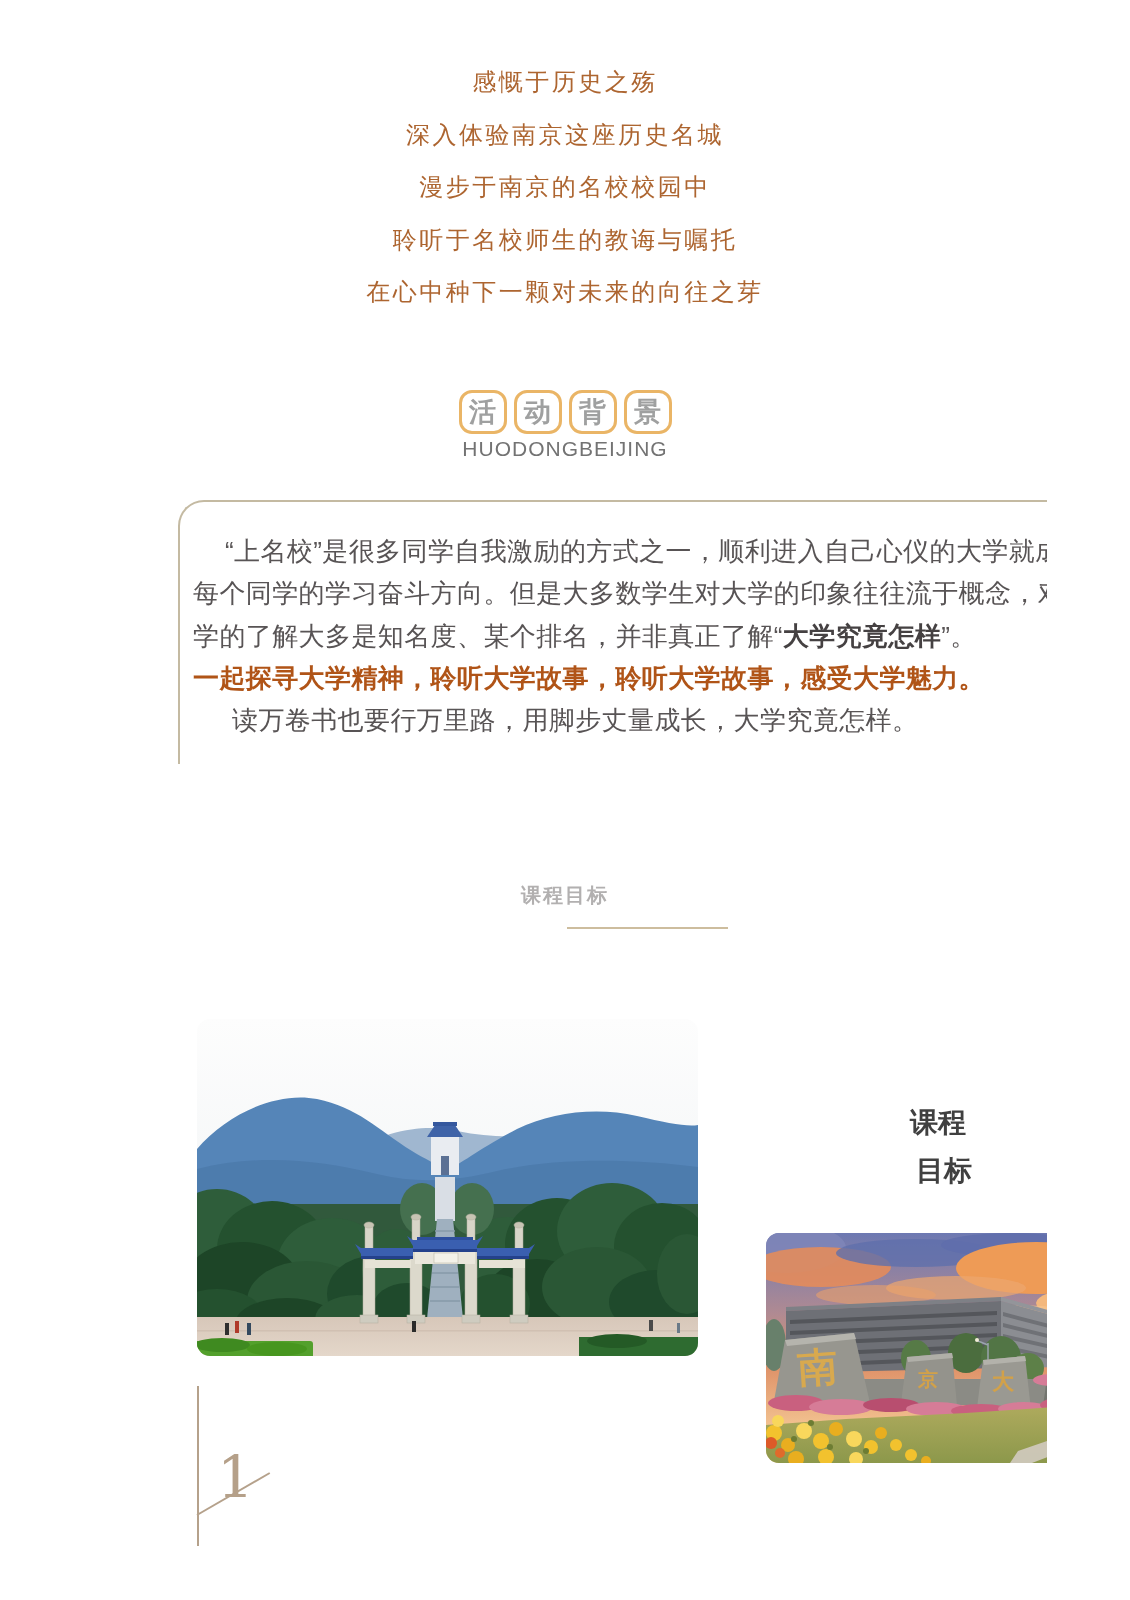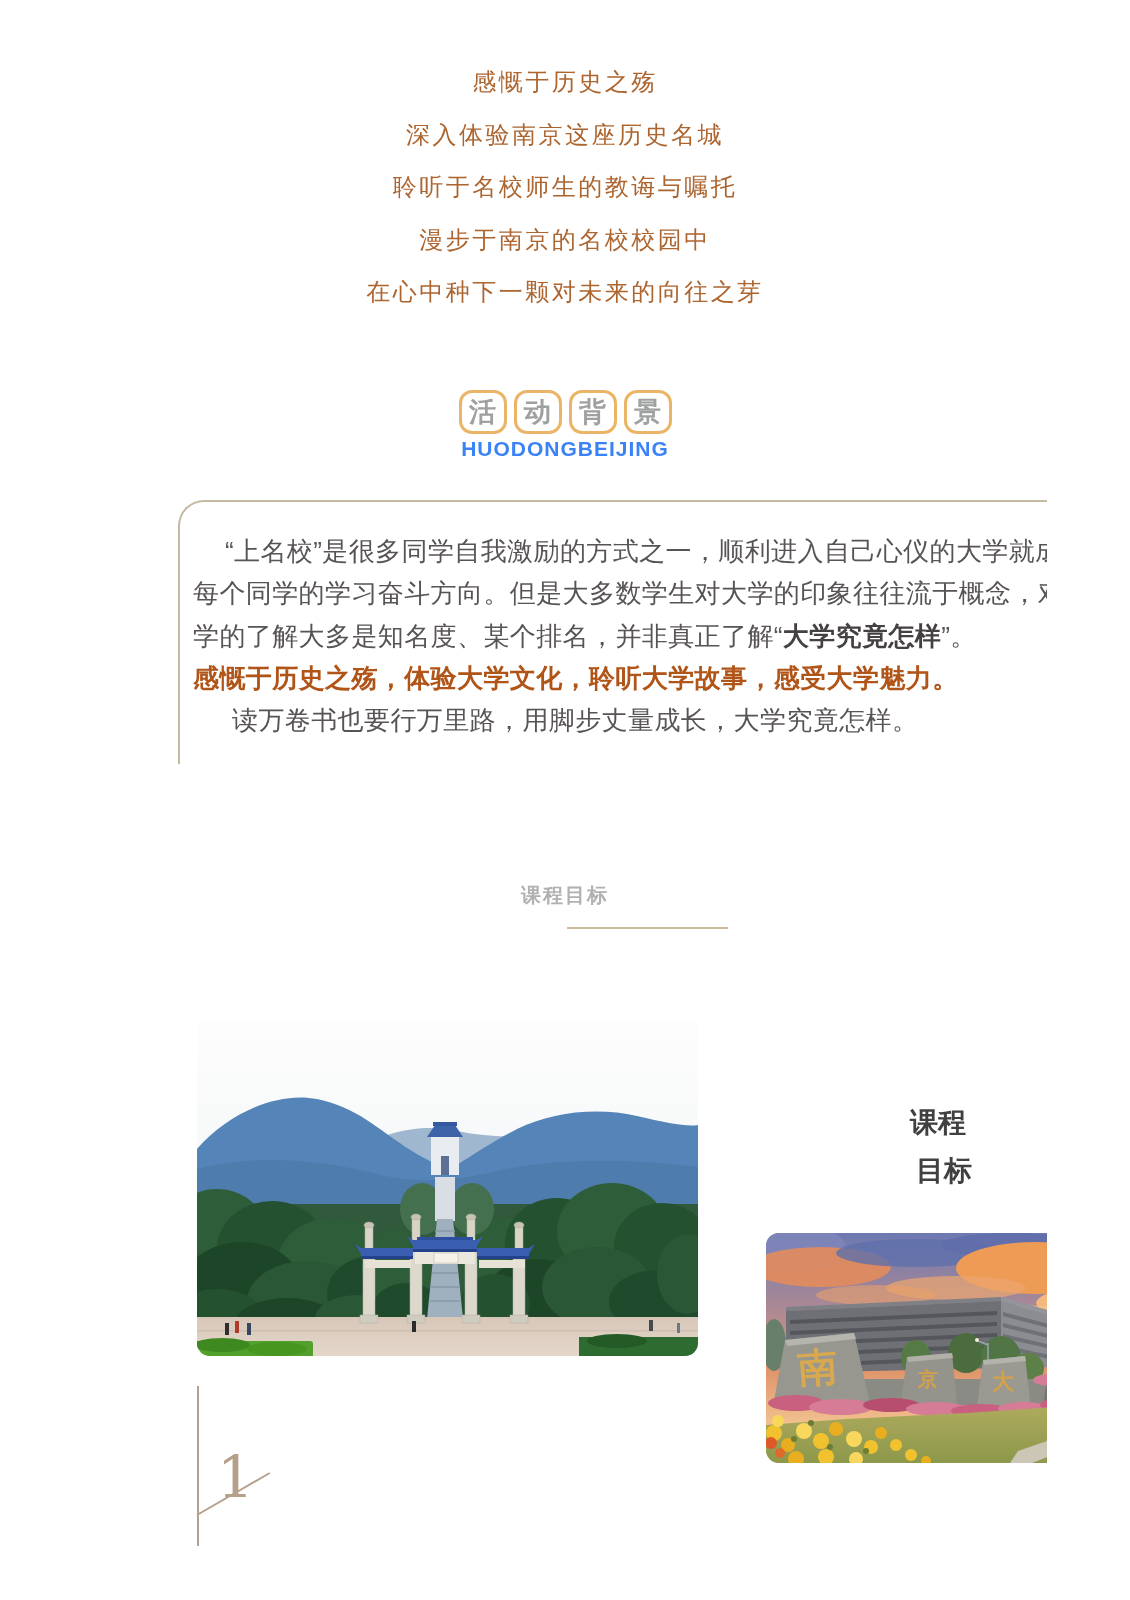--- a/index.html
+++ b/index.html
@@ -11,21 +11,21 @@
          font-family:"DejaVu Serif",serif;color:#ad6530;font-size:24px;}
   .intro-line{height:52.5px;line-height:52.5px;letter-spacing:2.5px;}
 
   
   .badge-row{position:absolute;top:390px;left:0;width:100%;
              display:flex;justify-content:center;gap:7px;}
   .badge-box{width:48px;height:44px;box-sizing:border-box;border:3px solid #eab566;
              border-radius:13px;background:#fff;display:flex;align-items:center;
              justify-content:center;font-size:27px;font-weight:bold;color:#9fa0a0;}
   .badge-sub{position:absolute;top:437px;left:0;width:100%;text-align:center;
-             font-size:21px;font-weight:bold;letter-spacing:1px;color:#3b82f6;}
+             font-size:21px;font-weight:normal;letter-spacing:1px;color:#737373;}
 
   
   .frame{position:absolute;left:95px;top:500px;width:952px;height:262px;
          border-top:2px solid #c4baa2;border-left:2px solid #c4baa2;
          border-top-left-radius:26px;}
 
   .body-text{position:absolute;left:110px;top:530px;width:913px;
              font-size:26px;line-height:42.3px;color:#585455;letter-spacing:0.4px;}
   .body-text p{margin:0;}
   .p-lead{text-indent:32px;}
@@ -59,37 +59,37 @@
            font-size:58px;line-height:1;color:#b5a089;}
 </style>
 </head>
 <body>
 
 <div class="page">
 
   <section class="intro">
     <div class="intro-line">感慨于历史之殇</div>
     <div class="intro-line">深入体验南京这座历史名城</div>
+    <div class="intro-line">漫步于南京的名校校园中</div>
     <div class="intro-line">聆听于名校师生的教诲与嘱托</div>
-    <div class="intro-line">漫步于南京的名校校园中</div>
     <div class="intro-line">在心中种下一颗对未来的向往之芽</div>
   </section>
 
   <div class="badge-row">
     <span class="badge-box">活</span>
     <span class="badge-box">动</span>
     <span class="badge-box">背</span>
     <span class="badge-box">景</span>
   </div>
   <div class="badge-sub">HUODONGBEIJING</div>
 
   <div class="frame"></div>
   <div class="body-text">
     <p class="p-lead"><span>“上名校”是很多同学自我激励的方式之一，顺利进入自己心仪的大学就成了每个同学的学习奋斗方向。但是大多数学生对大学的印象往往流于概念，对大学的了解大多是知名度、某个排名，并非真正了解“</span><b>大学究竟怎样</b><span>”。</span></p>
-    <p class="p-hl">感慨于历史之殇，体验大学文化，聆听大学故事，感受大学魅力。</p>
+    <p class="p-hl">一起探寻大学精神，聆听大学故事，聆听大学故事，感受大学魅力。</p>
     <p class="p-close">读万卷书也要行万里路，用脚步丈量成长，大学究竟怎样。</p>
   </div>
 
   <div class="goal-header">课程目标</div>
   <div class="goal-underline"></div>
 
   <figure class="photo photo-left">
     <svg viewBox="0 0 501 337" preserveAspectRatio="none">
       <defs>
         <linearGradient id="skyL" x1="0" y1="0" x2="0" y2="1">

